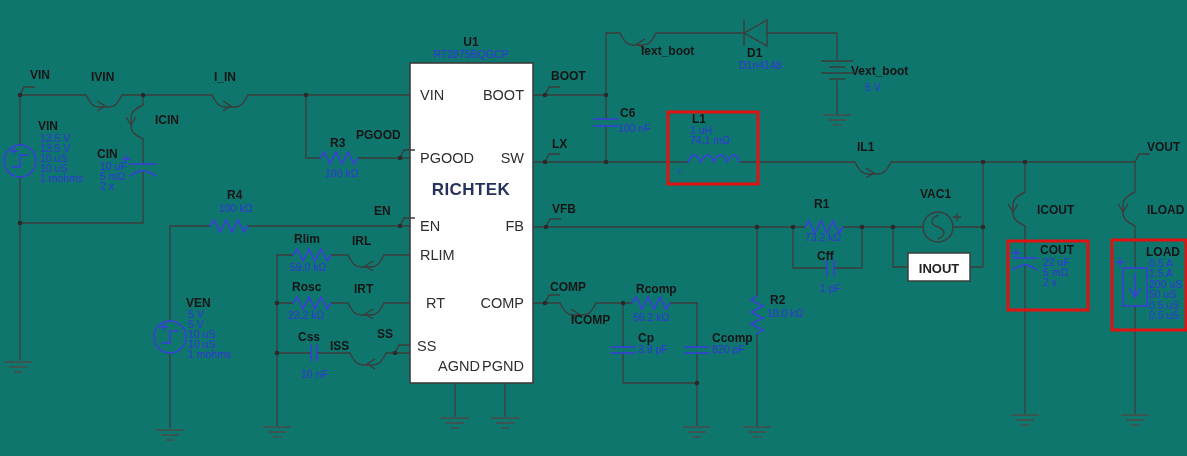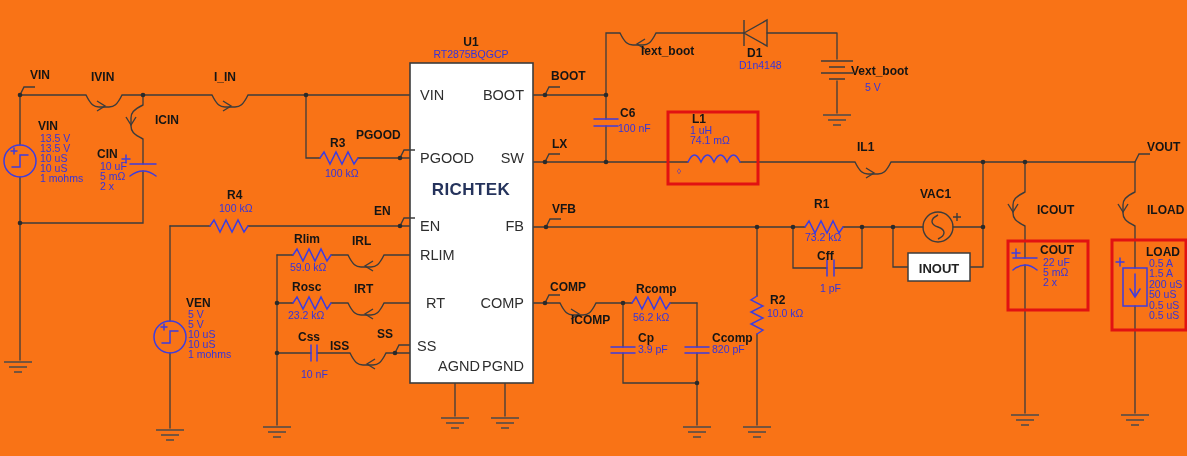--- a/index.html
+++ b/index.html
@@ -1,16 +1,16 @@
 <!DOCTYPE html>
 <html><head>
 <meta charset="utf-8">
 <style>
   html,body{margin:0;padding:0;background:#ffffff;}
-  .stage{width:1187px;height:456px;position:relative;background:#f97316;overflow:hidden;}
+  .stage{width:1187px;height:456px;position:relative;background:#0f766e;overflow:hidden;}
   svg{display:block;}
   svg text{font-family:"Liberation Sans","DejaVu Sans",sans-serif;}
   .w{stroke:#3c3c3c;stroke-width:1.3;fill:none;stroke-linecap:round;}
   .b{stroke:#3d3de0;stroke-width:1.5;fill:none;stroke-linecap:round;}
   .blk{stroke:#3c3c3c;stroke-width:1.4;fill:none;}
   .red{stroke:#e11212;stroke-width:3;fill:none;}
   .gndl{stroke:#4b4b4b;stroke-width:1.6;fill:none;}
   .dot{fill:#2a2a2a;}
   .pin{font-size:14.5px;fill:#2e2e2e;}
   .lbl{font-size:12px;font-weight:bold;fill:#151515;}

